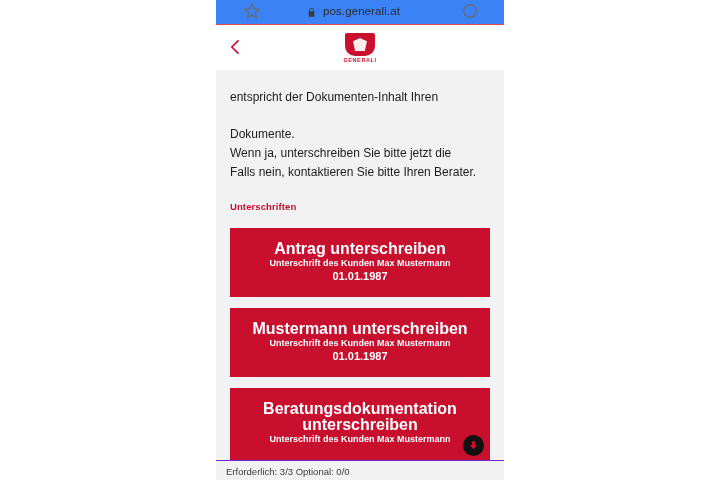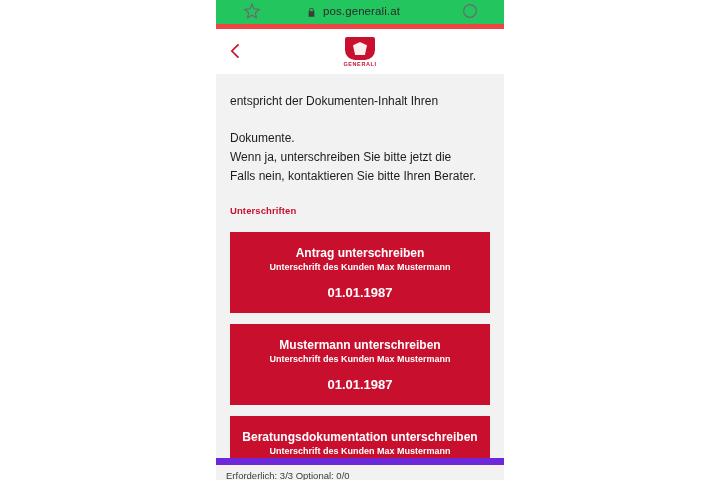--- a/index.html
+++ b/index.html
@@ -27,22 +27,22 @@
     width: 288px;
     height: 480px;
     background: #ffffff;
     overflow: hidden;
   }
 
   
   .browser-bar {
     position: relative;
     height: 24px;
-    background: #22c55e;
-    border-bottom: 5px solid #ef4444;
+    background: #3b82f6;
+    border-bottom: 1px solid #ef4444;
   }
   .star-icon {
     position: absolute;
     left: 27px;
     top: 2px;
     width: 18px;
     height: 18px;
     color: #6b6b6b;
   }
   .url-wrap {
@@ -155,34 +155,33 @@
   .sig-btn {
     position: relative;
     background: #c8102e;
     color: #ffffff;
     text-align: center;
     padding: 13px 10px 14px 10px;
     margin-bottom: 11px;
     cursor: pointer;
   }
   .sig-title {
-    font-size: 12px;
+    font-size: 16px;
     font-weight: bold;
     line-height: 16px;
   }
   .sig-sub {
     font-size: 9px;
     font-weight: bold;
     line-height: 13px;
   }
   .sig-date {
-    font-size: 13px;
+    font-size: 11px;
     font-weight: bold;
     line-height: 13px;
-    margin-top: 12px;
   }
 
   
   .scroll-fab {
     position: absolute;
     right: 6px;
     bottom: 4px;
     width: 21px;
     height: 21px;
     border-radius: 50%;
@@ -195,21 +194,21 @@
   }
 
   
   .footer {
     position: absolute;
     left: 0;
     bottom: 0;
     width: 288px;
     height: 20px;
     background: #f2f2f2;
-    border-top: 7px solid #6d28d9;
+    border-top: 1px solid #6d28d9;
     display: flex;
     align-items: center;
   }
   .footer-text {
     font-size: 9.5px;
     color: #3a3a3a;
     margin-left: 10px;
   }
 </style>
 </head>

